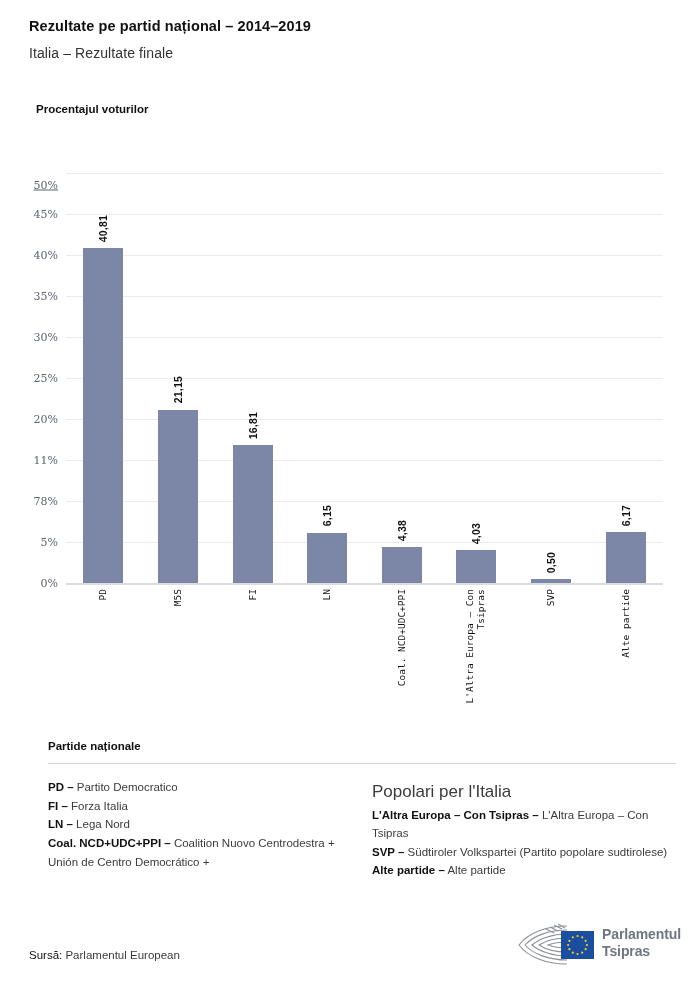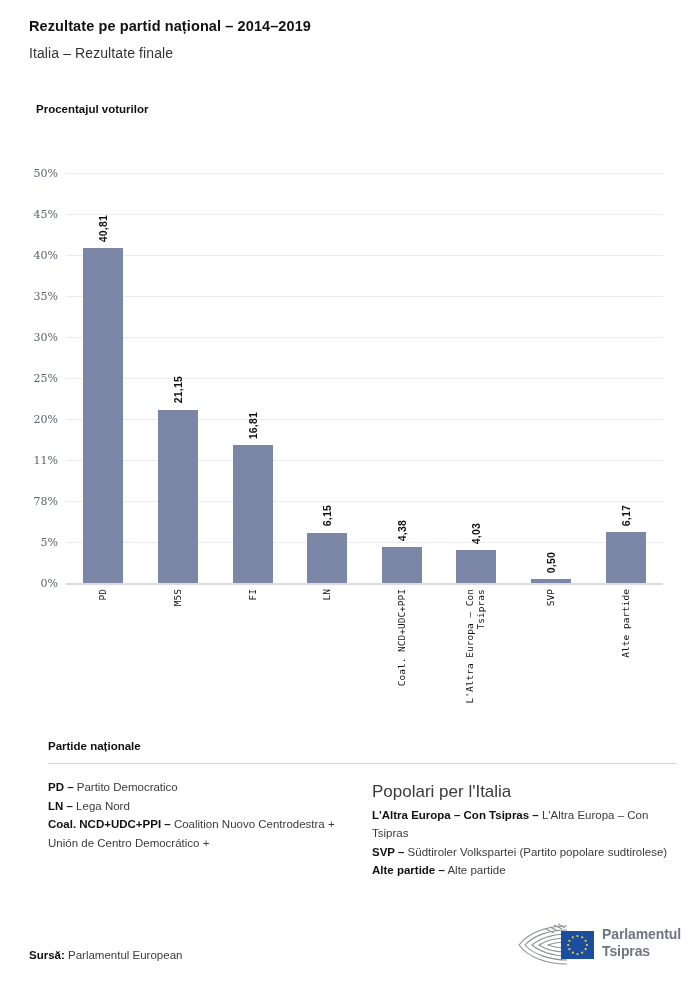--- a/index.html
+++ b/index.html
@@ -61,21 +61,21 @@
   .legend-rule{margin-top:11px;height:1px;background:#cfd2d6;width:628px;}
   .legend-cols{display:flex;margin-top:14px;}
   .legend-col{width:314px;box-sizing:border-box;padding-right:18px;}
   .legend-col:nth-child(2){padding-right:0;padding-left:10px;}
   .legend-item{font-size:11.5px;color:#3b3b3b;line-height:1.62;}
   .legend-item b{color:#111111;font-weight:bold;}
   .legend-cont{font-size:17px;color:#3b3b3b;line-height:1.62;}
 
   
   .source{position:absolute;left:29px;top:949px;font-size:11.5px;color:#3b3b3b;}
-  .source b{color:#111111;font-weight:bold;margin-top:47px;}
+  .source b{color:#111111;font-weight:normal;margin-top:47px;}
 
   .eplogo{position:absolute;left:510px;top:922px;width:175px;height:48px;}
   .ep-text{
     position:absolute;left:92px;top:4px;
     font-size:14px;font-weight:bold;color:#6d7682;line-height:1.18;
     letter-spacing:-.1px;
   }
 </style>
 </head>
 <body>
@@ -95,21 +95,21 @@
       <div class="gridline" style="top: 123px;"></div>
       <div class="gridline" style="top: 164px;"></div>
       <div class="gridline" style="top: 205px;"></div>
       <div class="gridline" style="top: 246px;"></div>
       <div class="gridline" style="top: 287px;"></div>
       <div class="gridline" style="top: 328px;"></div>
       <div class="gridline" style="top: 369px;"></div>
       <div class="gridline base" style="top: 410px;"></div>
     </div>
   <div class="yaxis" id="ylayer">
-      <div class="ytick" style="top: 0px;">50%</div>
+      <div class="ytick" style="top: 12px; text-decoration: underline;">50%</div>
       <div class="ytick" style="top: 41px;">45%</div>
       <div class="ytick" style="top: 82px;">40%</div>
       <div class="ytick" style="top: 123px;">35%</div>
       <div class="ytick" style="top: 164px;">30%</div>
       <div class="ytick" style="top: 205px;">25%</div>
       <div class="ytick" style="top: 246px;">20%</div>
       <div class="ytick" style="top: 287px;">11%</div>
       <div class="ytick" style="top: 328px;">78%</div>
       <div class="ytick" style="top: 369px;">5%</div>
       <div class="ytick" style="top: 410px;">0%</div>
@@ -160,20 +160,21 @@
       <div class="xlab" style="left: 559.688px; transform: rotate(180deg) translateX(50%);">Alte partide</div>
     </div>
 </div>
 
 <div class="legend">
   <div class="legend-title">Partide naționale</div>
   <div class="legend-rule"></div>
   <div class="legend-cols">
     <div class="legend-col" id="legendleft">
         <div class="legend-item"><b>PD –</b><span> Partito Democratico</span></div>
+        <div class="legend-item"><b>FI –</b><span> Forza Italia</span></div>
         <div class="legend-item"><b>LN –</b><span> Lega Nord</span></div>
         <div class="legend-item"><b>Coal. NCD+UDC+PPI –</b><span> Coalition Nuovo Centrodestra + Unión de Centro Democrático +</span></div>
       </div>
     <div class="legend-col" id="legendright">
         <div class="legend-cont">Popolari per l'Italia</div>
         <div class="legend-item"><b>L'Altra Europa – Con Tsipras –</b><span> L'Altra Europa – Con Tsipras</span></div>
         <div class="legend-item"><b>SVP –</b><span> Südtiroler Volkspartei (Partito popolare sudtirolese)</span></div>
         <div class="legend-item"><b>Alte partide –</b><span> Alte partide</span></div>
       </div>
   </div>

